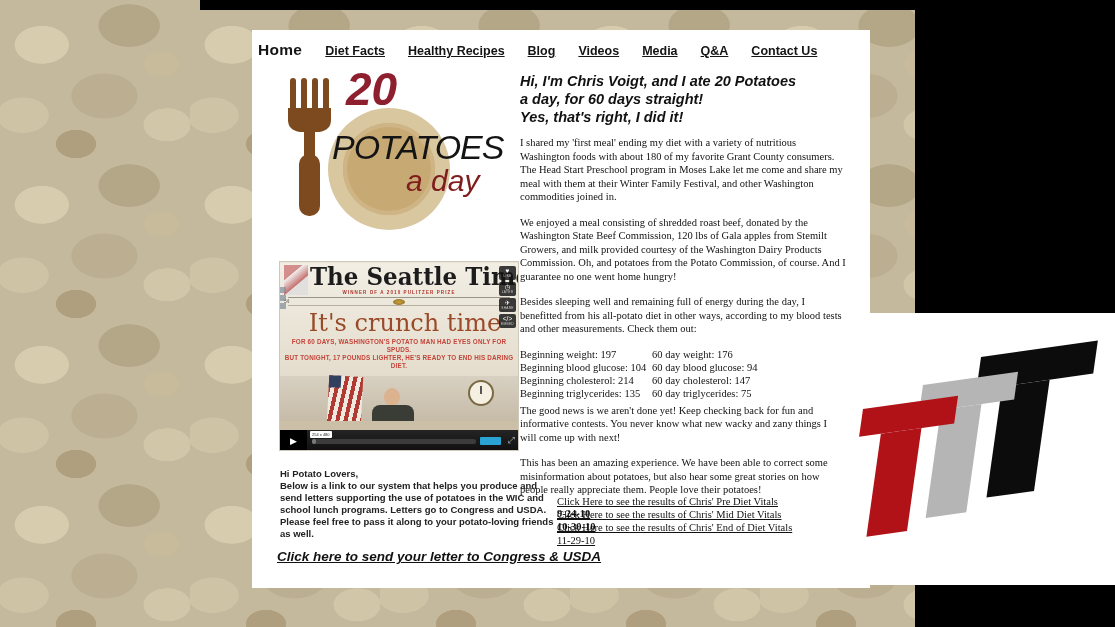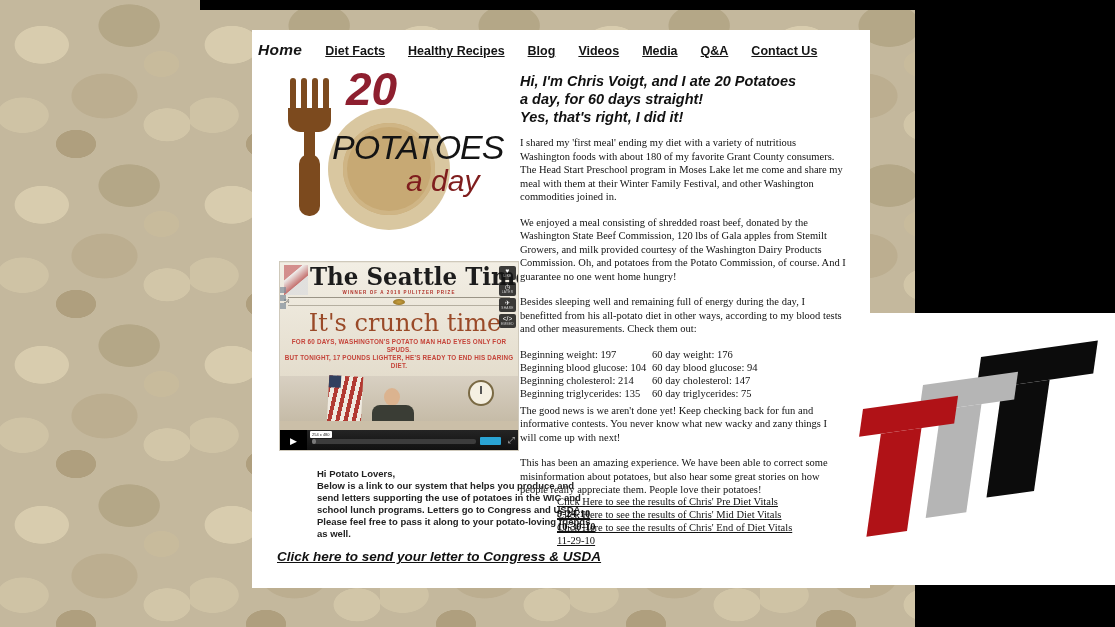--- a/index.html
+++ b/index.html
@@ -36,21 +36,21 @@
   .t-gray .t-stem{left:22px;top:27px;width:41px;height:105px;background:#b5b5b5;}
   .t-black{left:112px;top:44px;z-index:1;}
   .t-black .t-bar{width:118px;height:32px;background:#0c0c0c;}
   .t-black .t-stem{left:26px;top:32px;width:48px;height:108px;background:#0c0c0c;}
 
   
   .page{position:absolute;left:252px;top:30px;width:618px;height:558px;background:#fff;color:#111;}
 
   .nav{position:absolute;left:6px;top:11px;display:flex;align-items:baseline;gap:23px;white-space:nowrap;}
   .nav a{font-weight:bold;font-size:12.5px;color:#151515;text-decoration:underline;cursor:pointer;}
-  .nav a.home{font-size:15.5px;text-decoration:none;letter-spacing:.3px;font-style:italic;}
+  .nav a.home{font-size:15.5px;text-decoration:none;letter-spacing:.3px;}
 
   
   .logo{position:absolute;left:30px;top:40px;width:240px;height:188px;}
   .fork{position:absolute;left:2px;top:8px;}
   .plate-outer{position:absolute;left:46px;top:38px;width:122px;height:122px;border-radius:50%;background:#d9c7a0;}
   .plate-inner{position:absolute;left:15px;top:15px;width:92px;height:92px;border-radius:50%;
                background:#c7a974;box-shadow:inset 0 0 0 4px #cfb585;}
   .logo-20{position:absolute;left:64px;top:-4px;font-size:46px;font-weight:bold;font-style:italic;
            color:#8e1f2f;line-height:1;}
   .logo-potatoes{position:absolute;left:50px;top:60px;font-size:34px;font-style:italic;color:#141414;
@@ -115,21 +115,21 @@
             display:flex;align-items:center;justify-content:center;font-size:9px;cursor:pointer;}
   .size-tip{position:absolute;left:30px;top:1px;background:#fff;color:#222;font-size:4px;
             padding:1px 2px;border-radius:1px;z-index:4;}
   .progress{position:absolute;left:32px;right:42px;top:9px;height:5px;background:#3c3c3c;border-radius:2px;cursor:pointer;}
   .progress-fill{width:4px;height:5px;background:#7a7a7a;border-radius:2px;}
   .hd-badge{position:absolute;right:17px;top:7px;width:21px;height:8px;background:#2aa4d4;border-radius:1px;}
   .fullscreen{position:absolute;right:3px;top:5px;color:#c9c9c9;font-size:9px;cursor:pointer;}
 
   
   .letters-callout{position:absolute;left:28px;top:438px;width:278px;font-size:9.5px;font-weight:bold;
-                   line-height:12px;color:#222;margin-left:37px;}
+                   line-height:12px;color:#222;}
   .congress-link{position:absolute;left:25px;top:519px;font-size:13.5px;font-weight:bold;font-style:italic;
                  text-decoration:underline;color:#111;cursor:pointer;white-space:nowrap;}
 </style>
 </head>
 <body>
 
 <div class="bg-potatoes"></div>
 <div class="top-black-bar"></div>
 <div class="black-panel-top"></div>
 <div class="black-panel-bottom"></div>

